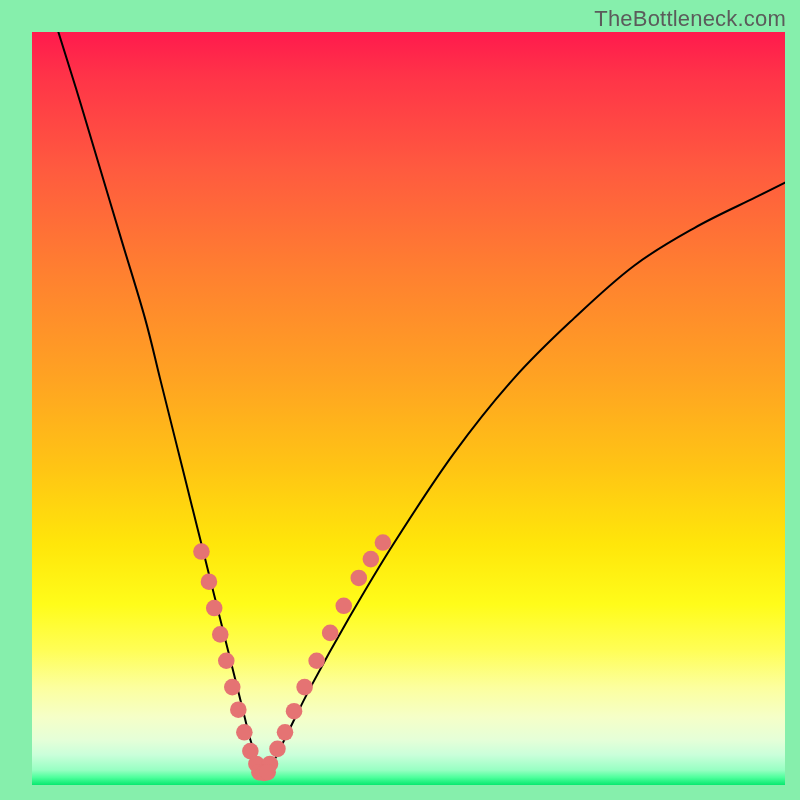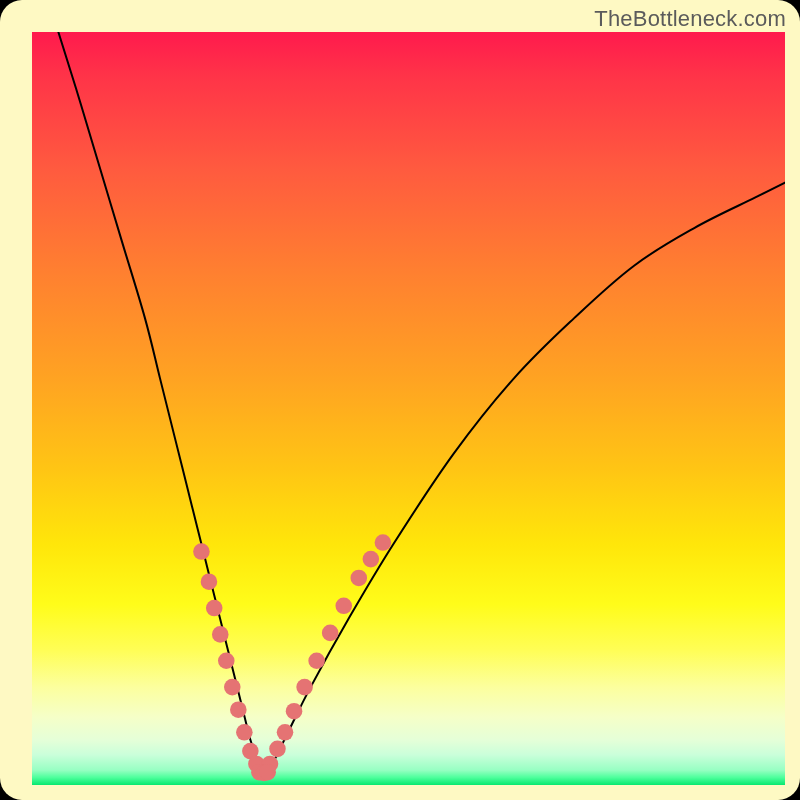--- a/index.html
+++ b/index.html
@@ -10,22 +10,21 @@
     overflow: hidden;
     background: #000;
     font-family: Arial, Helvetica, sans-serif;
   }
   .frame {
     position: absolute;
     left: 0;
     top: 0;
     width: 800px;
     height: 800px;
-    background: #fef9c3;
-    border-radius: 22px;
+    background: #86efac;
   }
   .plot-area {
     position: absolute;
     left: 32px;
     top: 32px;
     width: 753px;
     height: 753px;
     overflow: hidden;
   }
   .gradient {

